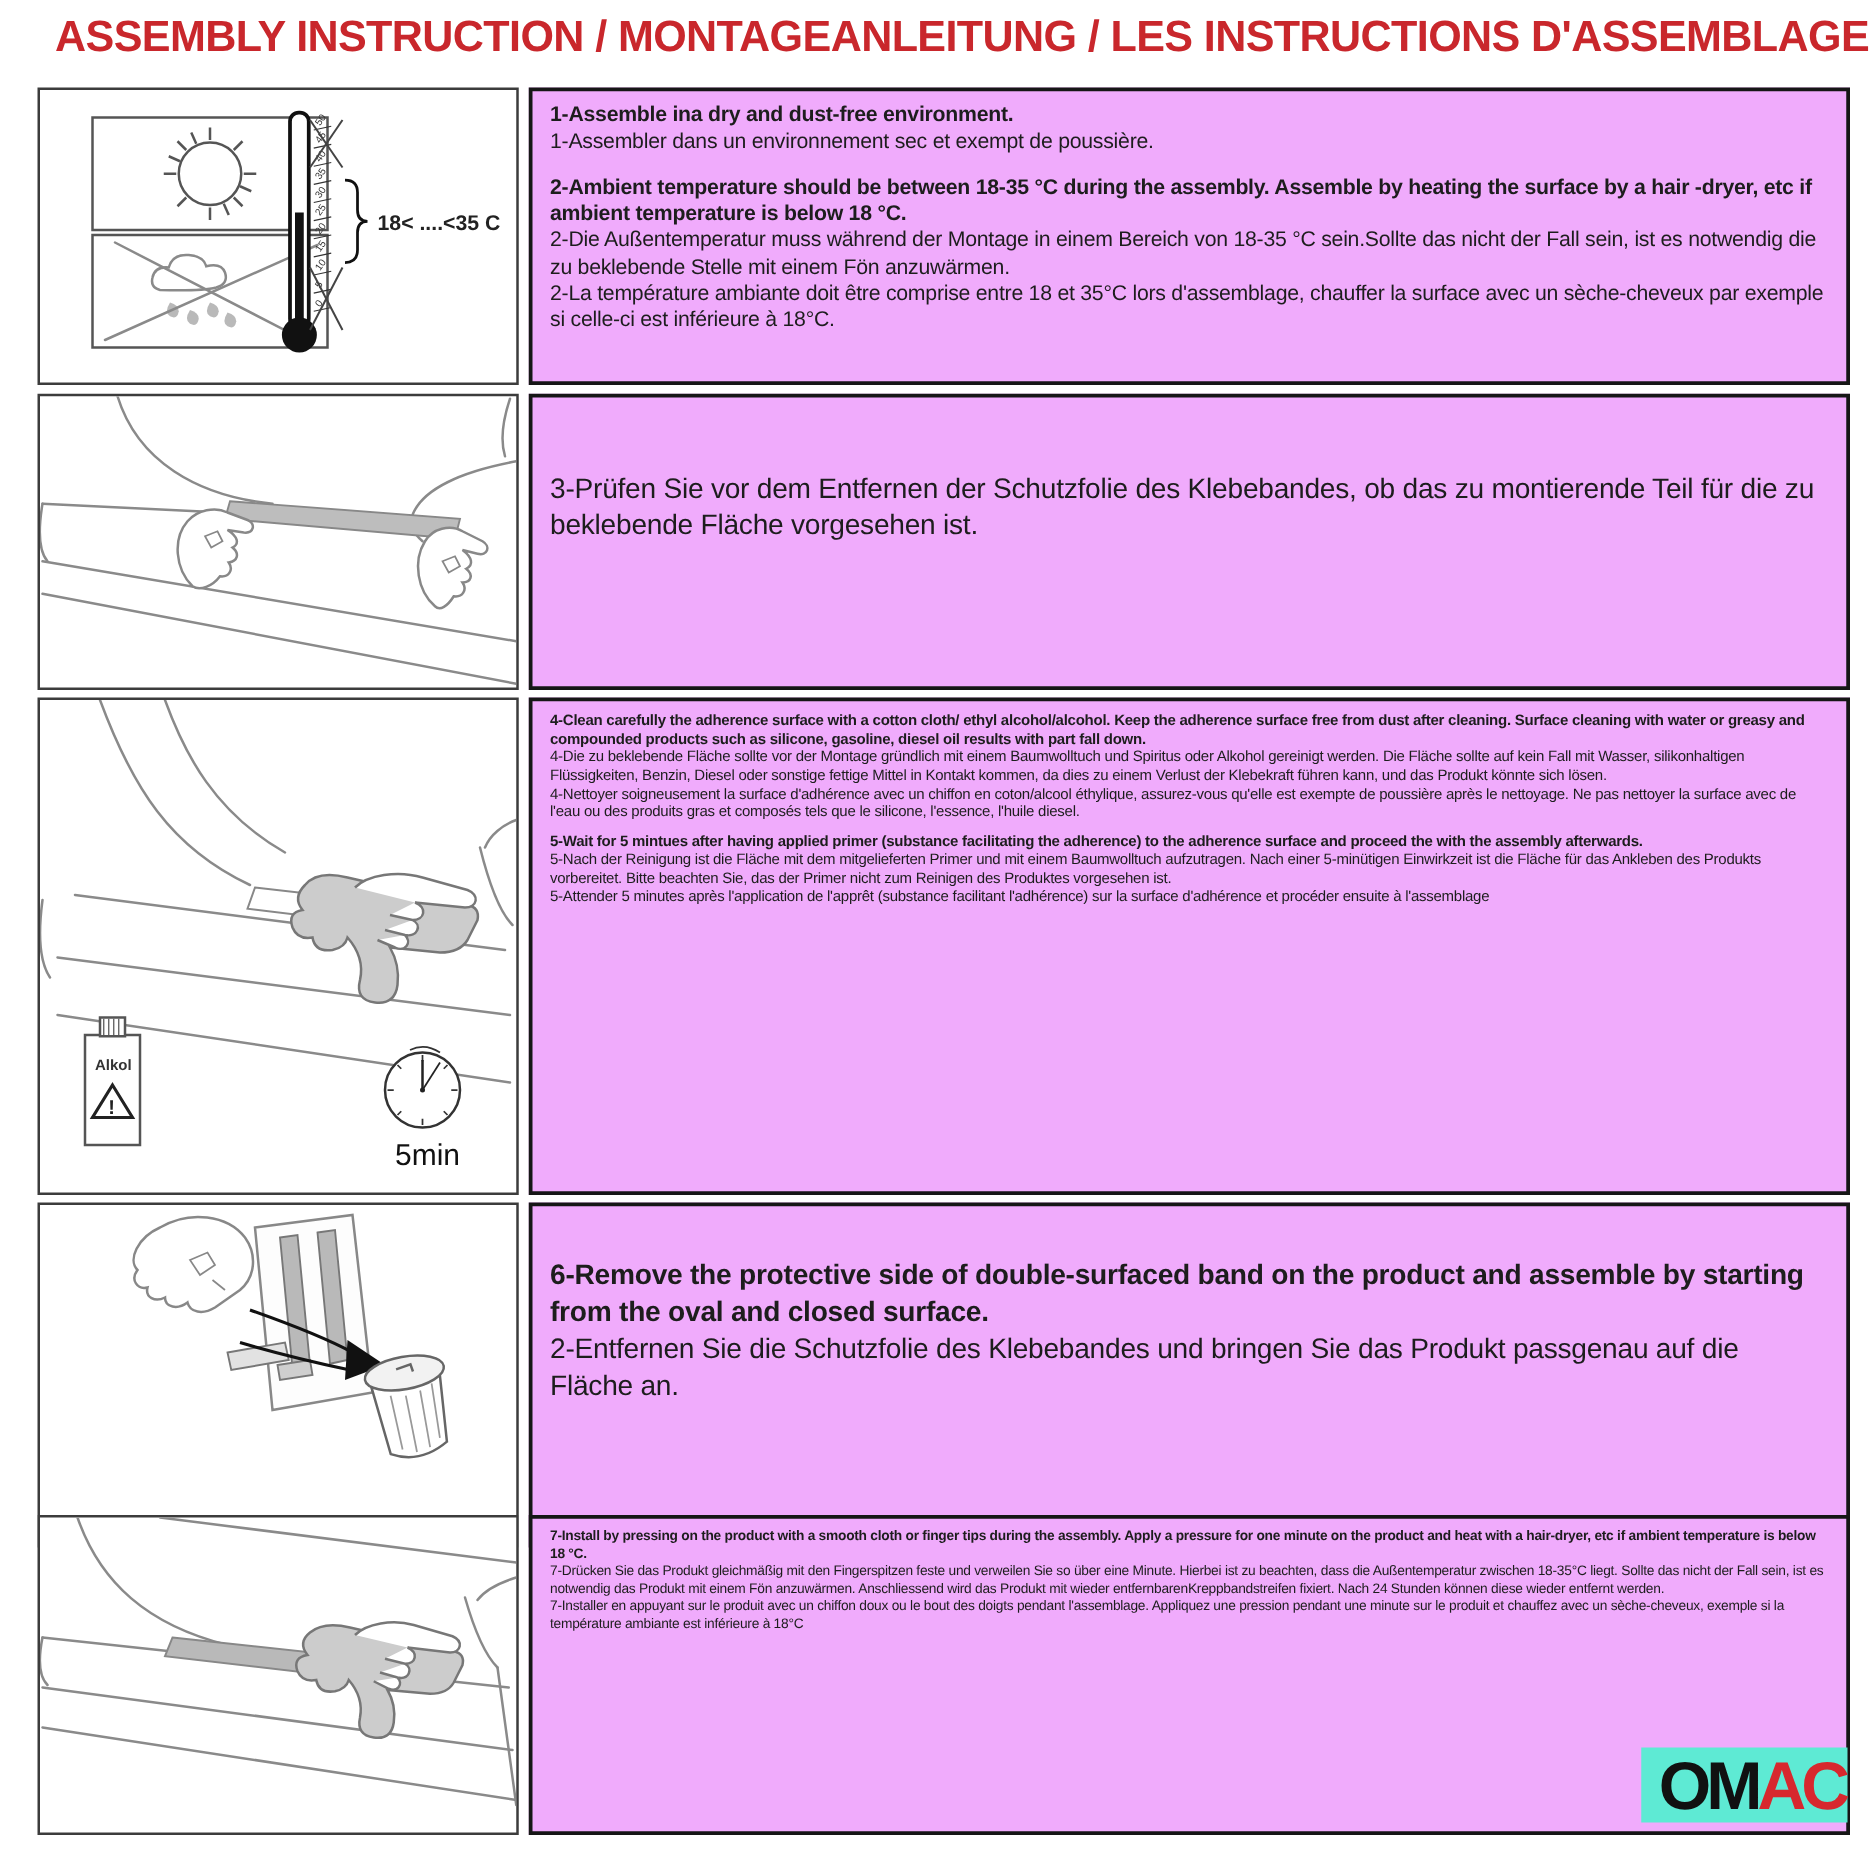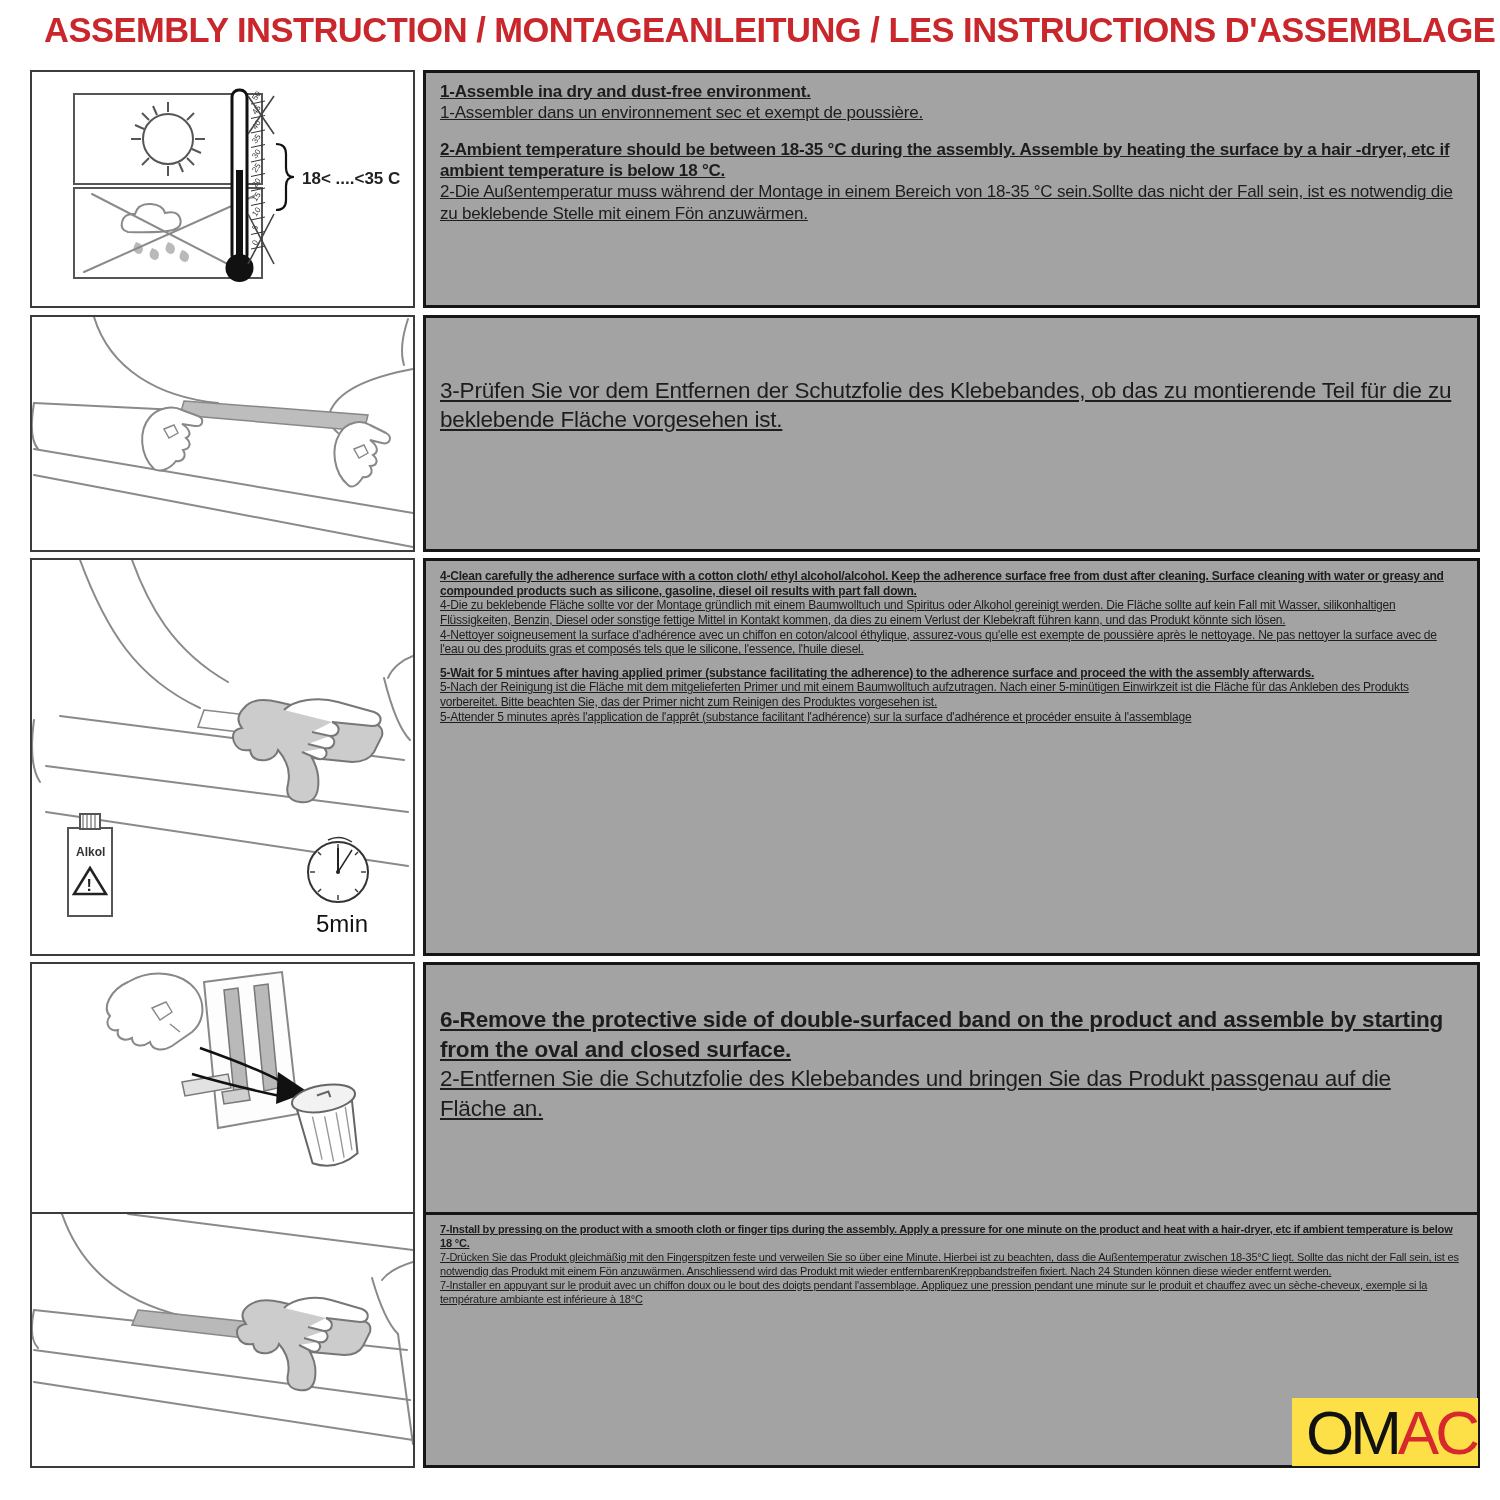--- a/index.html
+++ b/index.html
@@ -13,43 +13,42 @@
     font-size:35px; font-weight:bold; letter-spacing:-0.5px;
     color:#c9272c; white-space:nowrap; transform:scaleX(0.985); transform-origin:left;
   }
   .row { position:absolute; left:0; width:1500px; }
   .illus-box {
     position:absolute; left:30px; width:385px; height:100%;
     border:2px solid #3c3c3c; background:#fff; overflow:hidden;
   }
   .text-box {
     position:absolute; left:423px; width:1057px; height:100%;
-    border:3px solid #161616; background:#a3a3a3; overflow:hidden;
+    border:3px solid #161616; background:#f0abfc; overflow:hidden;
     padding:8px 14px 6px 14px;
-    text-decoration:underline;
   }
   .para { letter-spacing:-0.2px; }
   .para.bold { font-weight:bold; }
   .para.gap { height:0.95em; }
   
   .row1 .text-box .para { font-size:17px;   line-height:1.24; }
   .row2 .text-box { padding-top:58px; }
   .row2 .text-box .para { font-size:22.5px; line-height:1.30; }
   .row3 .text-box .para { font-size:12px;   line-height:1.22; }
   .row3 .text-box .para.gap { height:0.75em; }
   .row4 .text-box { padding-top:40px; }
   .row4 .text-box .para { font-size:22.5px; line-height:1.32; }
   .row5 .text-box .para { font-size:11px;   line-height:1.27; }
   svg { display:block; }
   .sketch { stroke:#8a8a8a; stroke-width:2; fill:none; stroke-linecap:round; }
   .sketch-dk { stroke:#555; stroke-width:2; fill:none; }
   .logo {
     position:absolute; right:22px; top:1398px; z-index:5;
-    background:#fde047; padding:4px 2px 2px 14px; line-height:1;
-    font-weight:normal; font-size:62px; letter-spacing:-4px; white-space:nowrap;
+    background:#5eead4; padding:4px 2px 2px 14px; line-height:1;
+    font-weight:bold; font-size:54px; letter-spacing:-4px; white-space:nowrap;
   }
   .logo .lg-black { color:#111; }
   .logo .lg-red { color:#d7282e; }
 </style>
 </head>
 <body>
 
 <div>
 
   <h1 class="page-title">ASSEMBLY INSTRUCTION / MONTAGEANLEITUNG / LES INSTRUCTIONS D'ASSEMBLAGE</h1>
@@ -128,20 +127,21 @@
           <text x="270" y="112" font-size="17" font-weight="bold" fill="#222">18&lt; ....&lt;35 C</text>
         </g>
       </svg>
     </div>
     <div class="text-box">
         <div class="para bold">1-Assemble ina dry and dust-free environment.</div>
         <div class="para normal">1-Assembler dans un environnement sec et exempt de poussière.</div>
         <div class="para gap"></div>
         <div class="para bold">2-Ambient temperature should be between 18-35 °C  during the assembly. Assemble by heating the surface by a hair -dryer, etc if ambient temperature is below 18 °C.</div>
         <div class="para normal">2-Die Außentemperatur muss während der Montage in einem Bereich von 18-35 °C  sein.Sollte das nicht der Fall sein, ist es notwendig die zu beklebende Stelle mit einem Fön anzuwärmen.</div>
+        <div class="para normal">2-La température ambiante doit être comprise entre 18 et 35°C lors d'assemblage, chauffer la surface avec un sèche-cheveux par exemple si celle-ci est inférieure à 18°C.</div>
       </div>
   </div>
 
   <div class="row row2" style="top:315px;height:237px;">
     <div class="illus-box">
       <svg width="381" height="233" viewBox="0 0 381 233">
         <g class="sketch">
           <path d="M62,0 C78,52 126,80 186,86"></path>
           <path d="M381,52 C338,60 306,74 298,95 C296,104 299,110 306,116"></path>
           <path d="M376,2 C370,20 368,35 372,48"></path>

